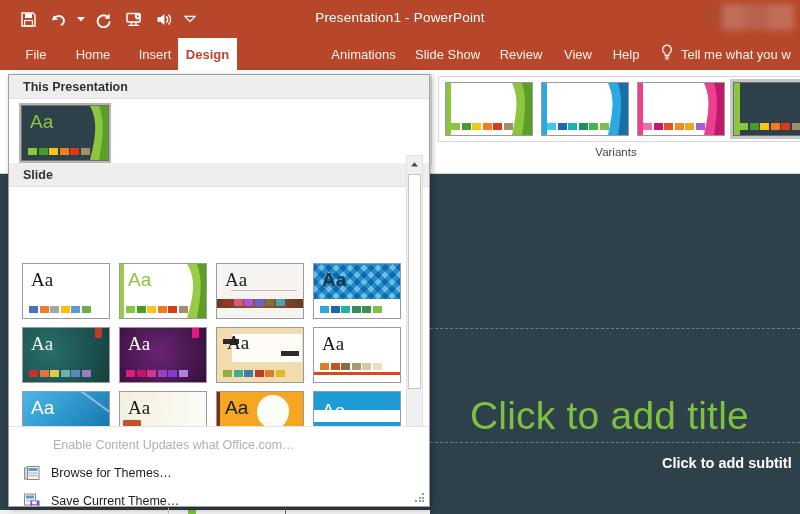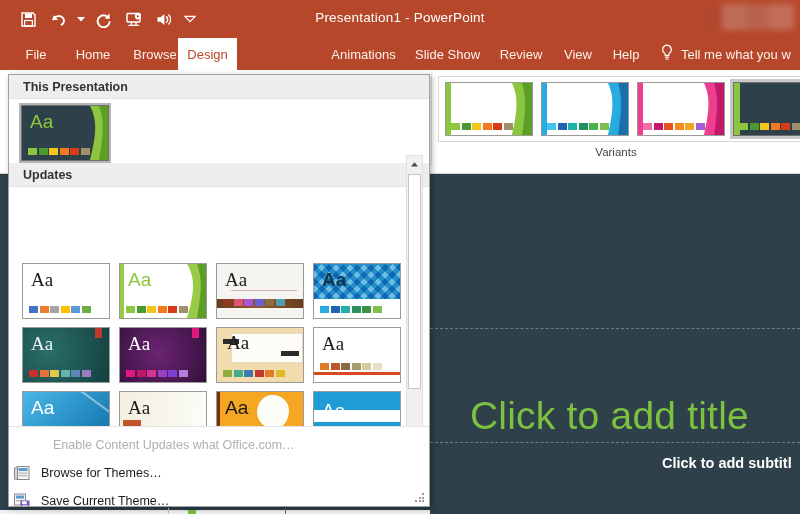--- a/index.html
+++ b/index.html
@@ -48,21 +48,21 @@
     position:absolute; left:0; top:38px; width:800px; height:32px;
     background:#b7472a;
   }
   .tab{
     position:absolute; top:0; height:32px;
     display:flex; align-items:center; justify-content:center;
     color:#fdf0ec; font-size:13px; padding:0 10px; cursor:pointer;
     white-space:nowrap;
   }
   .tab.active{
-    background:#ffffff; color:#b7472a; font-weight:400;
+    background:#ffffff; color:#b7472a; font-weight:700;
   }
   #tellme{
     position:absolute; top:0; height:32px; display:flex; align-items:center; gap:7px;
     color:#fdf0ec; font-size:13px; cursor:pointer; white-space:nowrap;
   }
 
   
   #ribbon-body{
     position:absolute; left:0; top:70px; width:800px; height:104px;
     background:#ffffff;
@@ -195,21 +195,21 @@
     background:#ffffff; border:1px solid #c6c6c6; cursor:pointer;
   }
 
   
   #dd-footer{
     position:absolute; left:0; bottom:0; width:420px; height:80px;
     background:#ffffff; border-top:1px solid #e3e3e3;
   }
   .menu-item{
     height:25px; display:flex; align-items:center; gap:10px;
-    padding-left:4px; font-size:12.5px; color:#1b1b1b; cursor:pointer;
+    padding-left:14px; font-size:12.5px; color:#1b1b1b; cursor:pointer;
   }
   .menu-item.disabled{ color:#b0b0b0; cursor:default; padding-left:44px;}
   .mi-icon{ width:18px; height:18px; flex:0 0 auto; }
   #resize-grip{
     position:absolute; right:4px; bottom:3px; width:10px; height:10px;
   }
   #resize-grip i{ position:absolute; width:2px;height:2px;background:#9a9a9a;}
 </style>
 </head>
 <body>
@@ -267,21 +267,21 @@
     </div>
   </div>
 
   <div id="app-title">Presentation1  -  PowerPoint</div>
   <div id="acct-blur"></div>
 </div>
 
 <div id="tabstrip">
   <div class="tab" style="left:14px;width:44px">File</div>
   <div class="tab" style="left:65px;width:56px">Home</div>
-  <div class="tab" style="left:128px;width:54px">Browse</div>
+  <div class="tab" style="left:128px;width:54px">Insert</div>
   <div class="tab active" style="left:178px;width:59px">Design</div>
   <div class="tab" style="left:322px;width:83px">Animations</div>
   <div class="tab" style="left:406px;width:83px">Slide Show</div>
   <div class="tab" style="left:491px;width:60px">Review</div>
   <div class="tab" style="left:554px;width:48px">View</div>
   <div class="tab" style="left:604px;width:44px">Help</div>
 
   <div id="tellme" style="left:660px">
     <span>
       <svg width="14" height="17" viewBox="0 0 14 17">
@@ -392,21 +392,21 @@
         <i style="background:#8cc63f"></i>
           <i style="background:#4a9b2e"></i>
           <i style="background:#f5c518"></i>
           <i style="background:#f07c1e"></i>
           <i style="background:#d93b17"></i>
           <i style="background:#a08f6a"></i>
       </div>
     </div>
   </div>
 
-  <div class="section-header">Updates</div>
+  <div class="section-header">Slide</div>
 
   <div id="gallery-scroll">
     <div class="theme-grid">
 
       <div class="thumb" style="background:#fff">
         <div class="aa" style="color:#1a1a1a;font-family:'Liberation Serif',serif">Aa</div>
         <div class="swatches">
             <i style="background:#4472c4"></i>
             <i style="background:#ed7d31"></i>
             <i style="background:#a5a5a5"></i>

